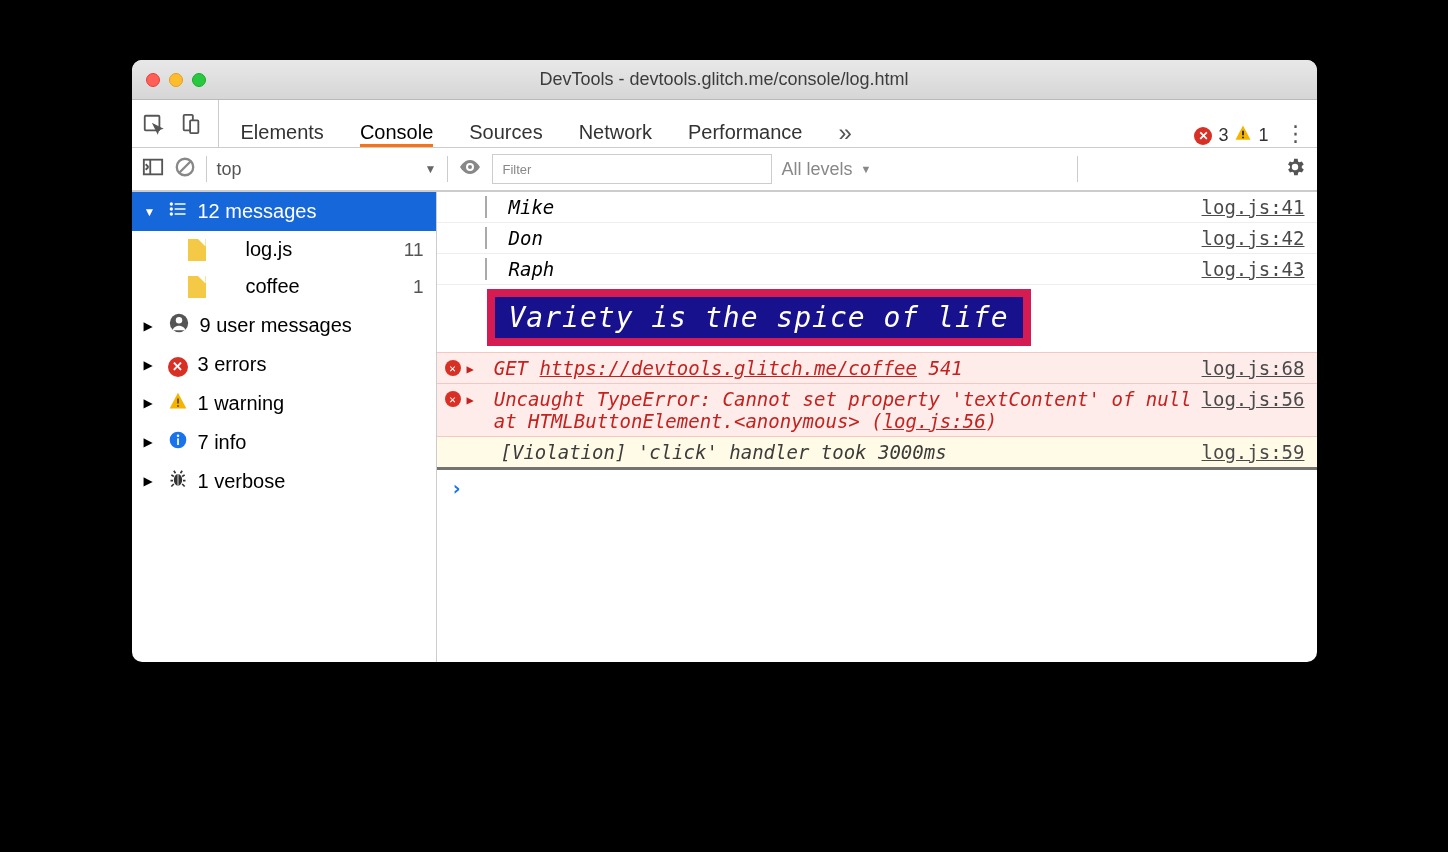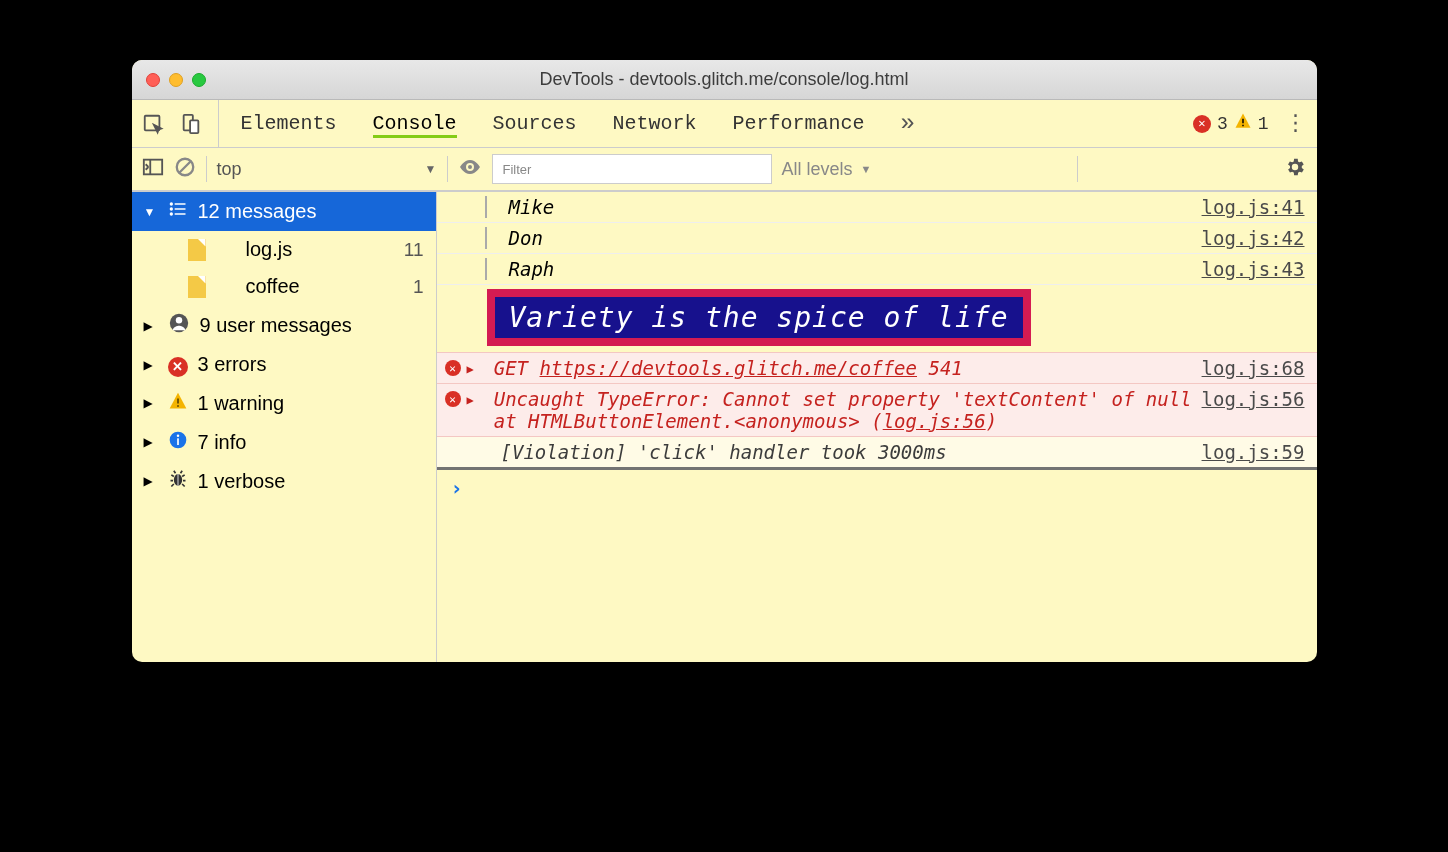--- a/index.html
+++ b/index.html
@@ -8,48 +8,48 @@
   width: 1448px;
   height: 852px;
   font-family: -apple-system, "Helvetica Neue", Arial, sans-serif;
   display: flex;
   align-items: flex-start;
   justify-content: center;
   padding-top: 60px;
 }
 .window {
   width: 1185px;
-  background: #fef9c3;
+  background: #ffffff;
   border-radius: 10px;
   box-shadow: 0 20px 60px rgba(0,0,0,.55);
   overflow: hidden;
 }
 .titlebar {
   height: 40px;
   background: linear-gradient(#e8e8e8,#d6d6d6);
   display: flex;
   align-items: center;
   padding: 0 14px;
   border-bottom: 1px solid #b9b9b9;
   position: relative;
 }
 .traffic { display:flex; gap:9px; position:absolute; left:14px;}
 .traffic span { width:14px; height:14px; border-radius:50%; display:block; }
 .tr-red{background:#ff5f57;border:1px solid #e14139}
 .tr-yel{background:#ffbd2e;border:1px solid #dfa022}
 .tr-grn{background:#28c940;border:1px solid #1bab2d}
 .title { flex:1; text-align:center; font-size:18px; color:#3c3c3c; }
 .tabbar {
-  height:48px; display:flex; align-items:center; border-bottom:1px solid #ccc;
-  padding:0 10px; gap:2px; font-size:20px; color:#333;font-family:Liberation Mono, monospace;
+  height:48px; display:flex; align-items:flex-end; border-bottom:1px solid #ccc;
+  padding:0 10px; gap:2px; font-size:20px; color:#333;
 }
 .tb-left { display:flex; align-items:center; gap:16px; padding-right:16px; border-right:1px solid #ccc; height:100%;}
 .tabs { display:flex; align-items:center; gap:36px; margin-left:20px; flex:1;}
 .tab { cursor:pointer; height:100%; display:flex; align-items:center; }
-.tab.active { color:#000; font-weight:400; border-bottom:3px solid #84cc16; padding-top:3px;}
+.tab.active { color:#000; font-weight:400; border-bottom:3px solid #f97316; padding-top:3px;}
 .overflow { color:#555; font-size:24px;}
 .warn-counts { display:flex; align-items:center; gap:6px; margin-left:auto; font-size:18px;}
 .badge-circle { width:18px; height:18px; border-radius:50%; display:inline-flex; align-items:center; justify-content:center; font-size:12px; color:#fff; font-weight:bold;}
 .bc-red{background:#d93025}
 .kebab { margin-left:14px; font-size:22px; color:#555; cursor:pointer;}
 .toolbar {
   height:44px; border-bottom:2px solid #ccc; display:flex; align-items:center;
   padding:0 10px; gap:10px; font-size:18px; color:#555;
 }
 .tool-icon { cursor:pointer; }

